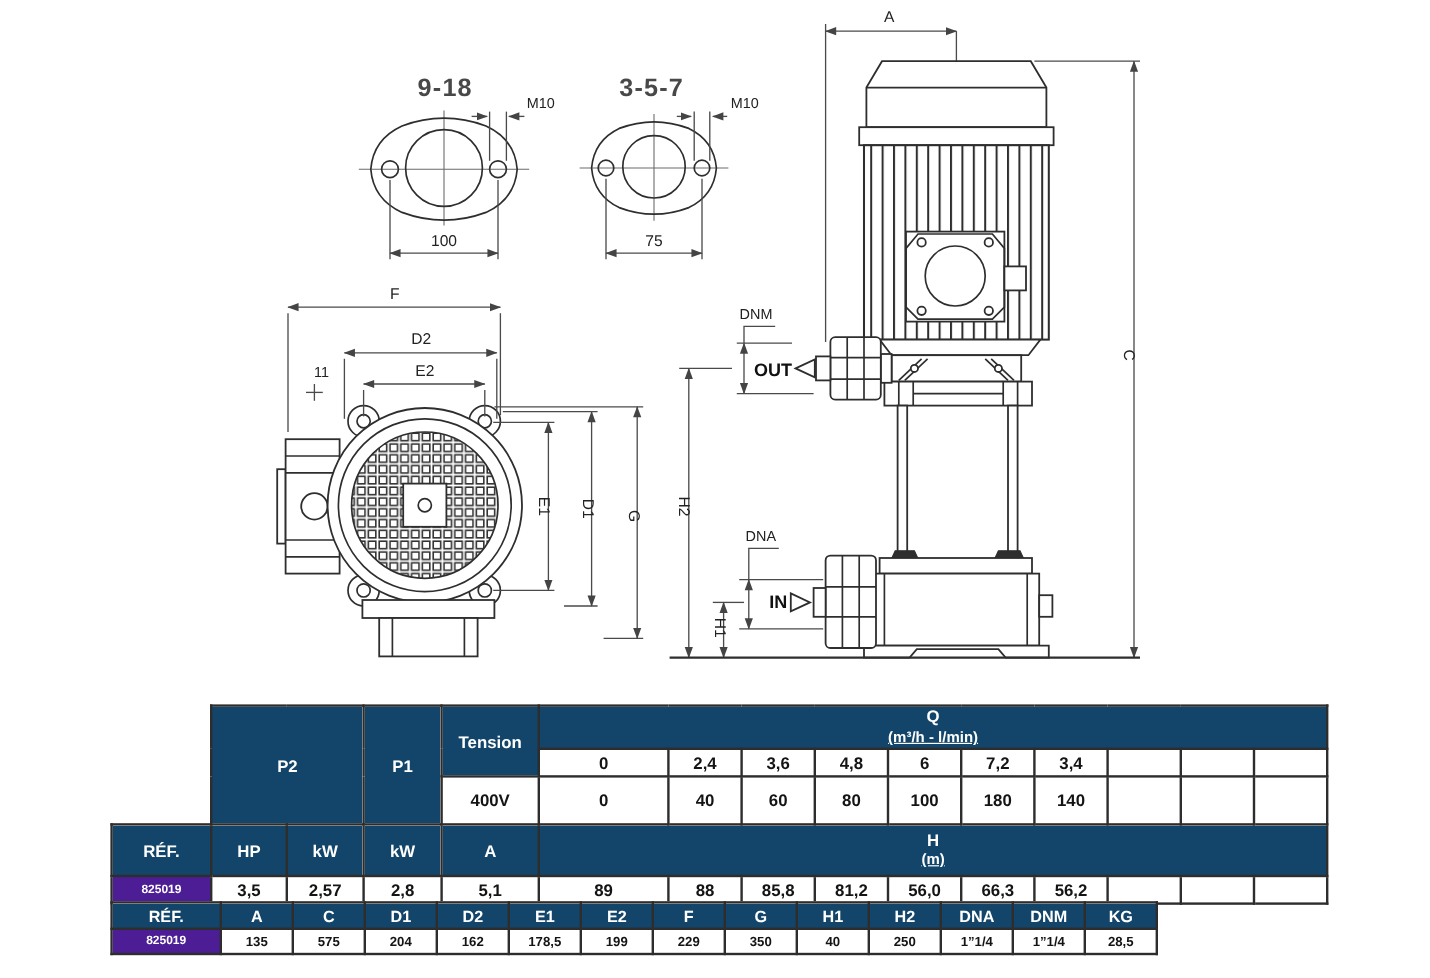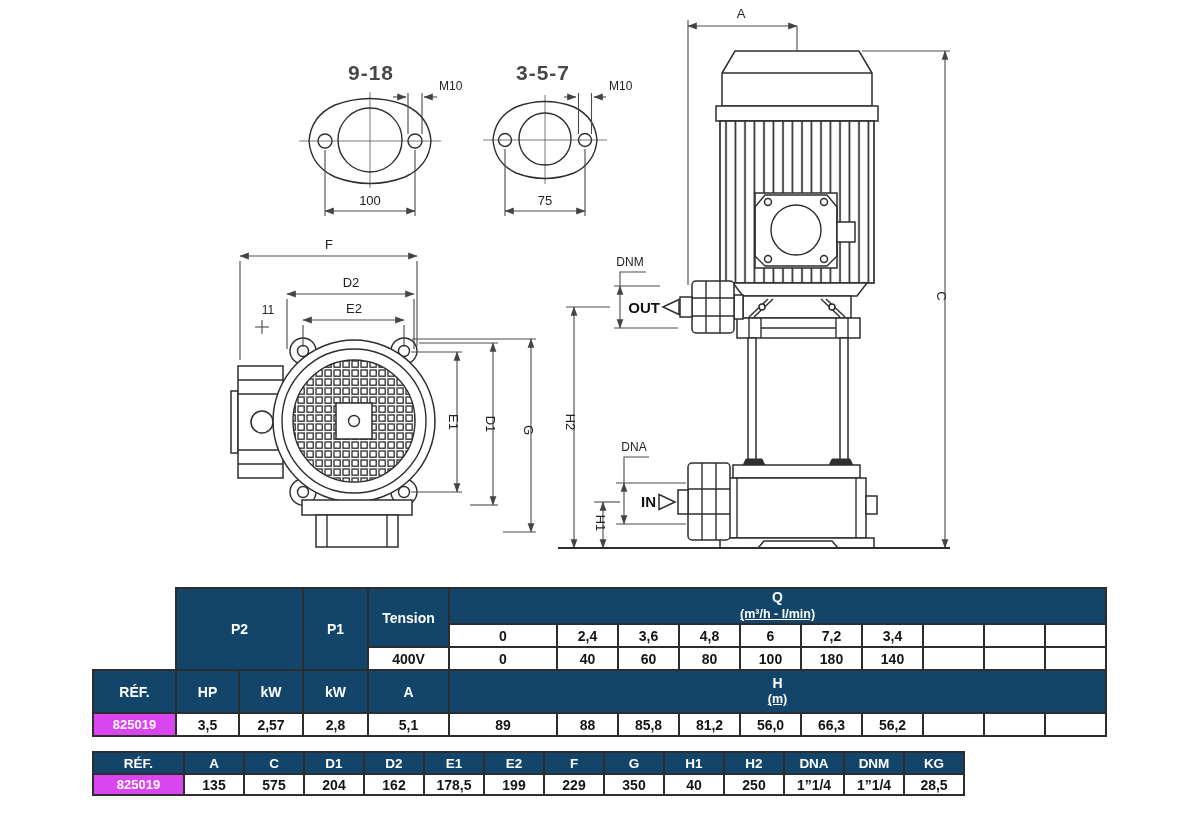--- a/index.html
+++ b/index.html
@@ -11,27 +11,27 @@
   table{border-collapse:collapse;table-layout:fixed;position:absolute;background:#fff;}
   #perf-table{left:92px;top:587px;width:1013px;}
   #dim-table{left:92px;top:751px;width:871px;}
   td,th{border:2px solid #2d2d2d;padding:0;text-align:center;vertical-align:middle;
         font-family:"Liberation Sans",sans-serif;overflow:hidden;white-space:nowrap;}
   .hdr{background:#124569;color:#fff;font-weight:bold;font-size:14px;}
   .qh div{line-height:1.25;}
   .qh .unit{font-size:12.5px;font-weight:bold;text-decoration:underline;}
   .blank{border:none;background:#fff;}
   .val{font-size:14px;font-weight:bold;color:#141414;background:#fff;}
-  .ref{background:#d946ef;color:#fff;font-weight:bold;font-size:13px;}
+  .ref{background:#4c1d95;color:#fff;font-weight:bold;font-size:10px;}
   #perf-table tr.r1{height:36px;} #perf-table tr.r2{height:23px;}
-  #perf-table tr.r3{height:23px;} #perf-table tr.r4{height:43px;}
+  #perf-table tr.r3{height:40px;} #perf-table tr.r4{height:43px;}
   #perf-table tr.r5{height:23px;}
   #dim-table tr.h{height:22px;} #dim-table tr.d{height:21px;}
   #dim-table .hdr{font-size:13.5px;}
-  #dim-table .val{font-size:14px;}
+  #dim-table .val{font-size:11px;}
 
   
   .ol{stroke:#2e2e2e;fill:none;stroke-width:1.4;}
   .ol2{stroke:#2e2e2e;fill:none;stroke-width:2;}
   .olw{stroke:#2e2e2e;fill:#fff;stroke-width:1.5;}
   .thin{stroke:#6a6a6a;stroke-width:0.9;fill:none;}
   .dl{stroke:#4a4a4a;stroke-width:1.1;fill:none;}
   .dt{font-size:13px;fill:#222;}
   .dts{font-size:12px;fill:#222;}
   .big{font-size:15px;font-weight:bold;fill:#111;}

